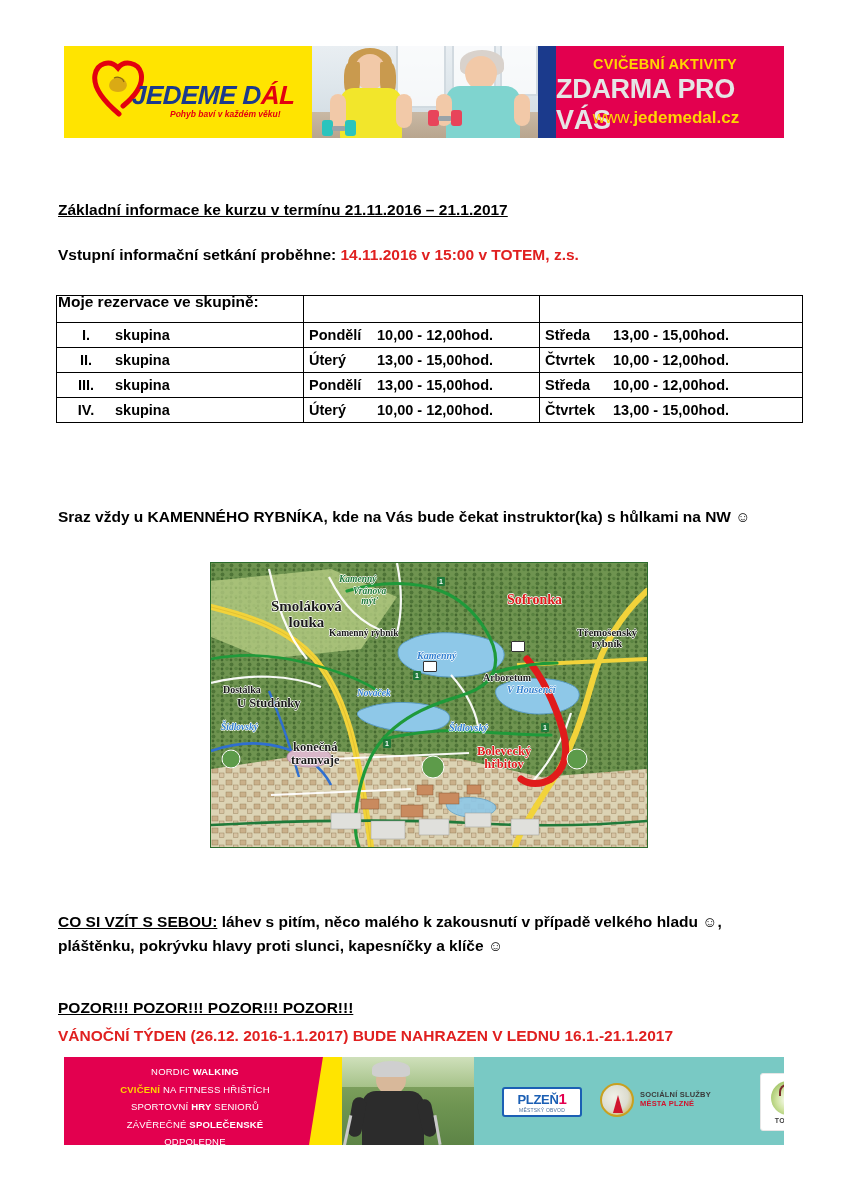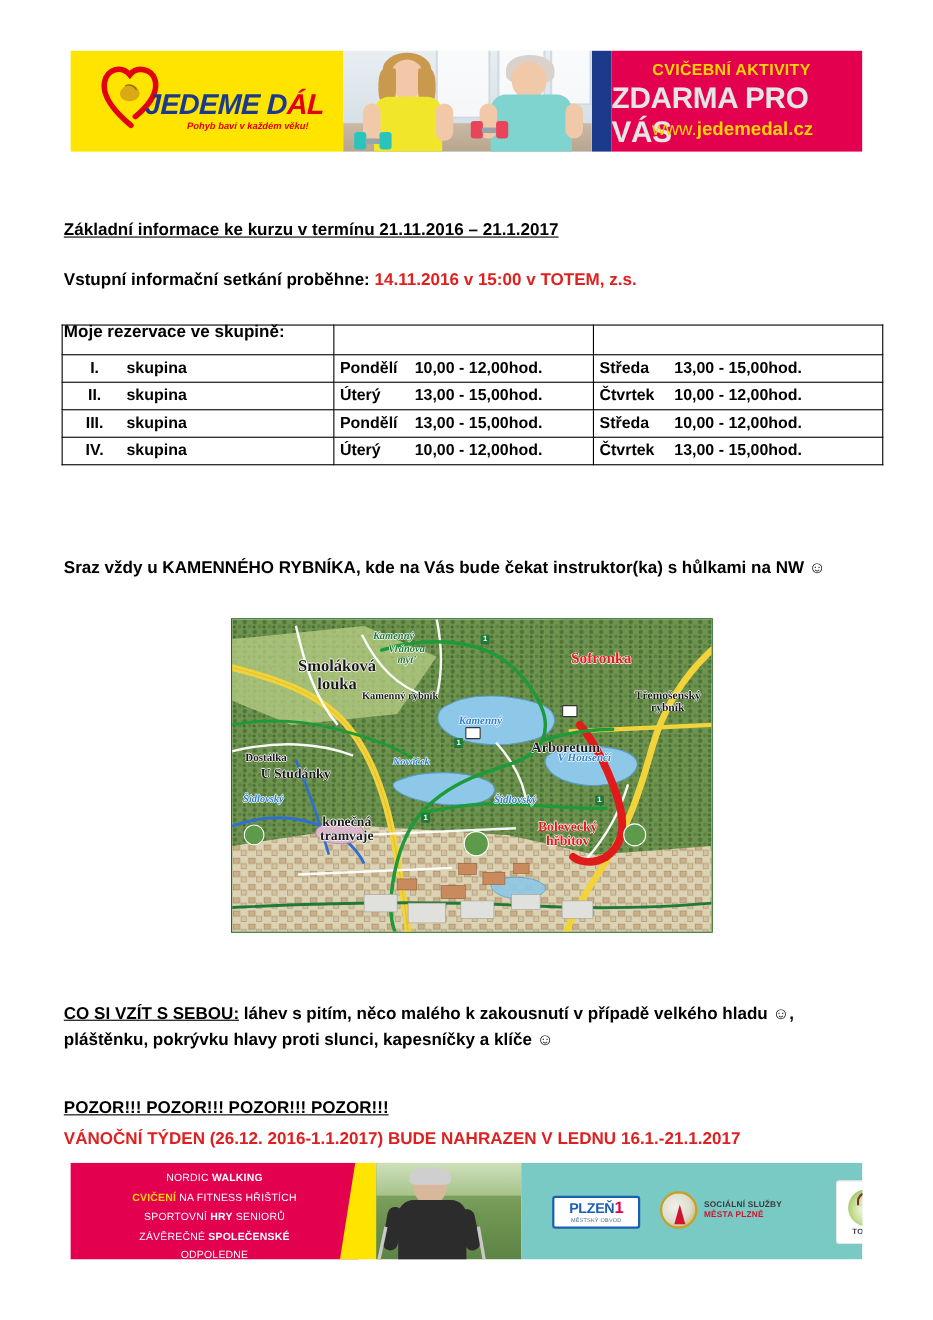--- a/index.html
+++ b/index.html
@@ -216,21 +216,21 @@
     position: absolute;
     font-family: "Liberation Serif", serif;
     font-weight: bold;
     white-space: nowrap;
     line-height: 1.05;
     text-shadow:
       0.7px 0 0 rgba(255,255,255,0.85), -0.7px 0 0 rgba(255,255,255,0.85),
       0 0.7px 0 rgba(255,255,255,0.85), 0 -0.7px 0 rgba(255,255,255,0.85);
   }
   .ml-black { color: #1a1a1a; }
-  .ml-red   { color: #e01b1b; margin-left: 12px; }
+  .ml-red   { color: #e01b1b; }
   .ml-green { color: #1f7a3a; font-style: italic; }
   .ml-blue  { color: #2f7fd0; font-style: italic; }
   .ml-c     { text-align: center; }
   .marker-tram {
     position: absolute;
     background: #1f7a3a;
     color: #fff;
     font-size: 7px;
     font-weight: bold;
     padding: 1px 2px;
@@ -573,21 +573,21 @@
     </div>
     <div class="map-label ml-black ml-c" style="left:118px; top:66px; font-size:9.5px;">
       <span>Kamenný  rybník</span><br>
       <span></span>
     </div>
     <div class="map-label ml-blue" style="left:206px; top:88px; font-size:10px;">Kamenný</div>
     <div class="map-label ml-red ml-c" style="left:296px; top:30px; font-size:14px;">
       <span>Sofronka</span><br>
       <span></span>
     </div>
-    <div class="map-label ml-black" style="left:272px; top:110px; font-size:13px;">Arboretum</div>
+    <div class="map-label ml-black" style="left:272px; top:110px; font-size:10px;">Arboretum</div>
     <div class="map-label ml-black ml-c" style="left:366px; top:64px; font-size:10.5px;">
       <span>Třemošenský</span><br>
       <span>rybník</span>
     </div>
     <div class="map-label ml-blue ml-c" style="left:296px; top:122px; font-size:10px;">
       <span>V Housenčí</span><br>
       <span></span>
     </div>
     <div class="map-label ml-black" style="left:12px; top:122px; font-size:10px;">Dostálka</div>
     <div class="map-label ml-black" style="left:26px; top:134px; font-size:12.5px;">U Studánky</div>

